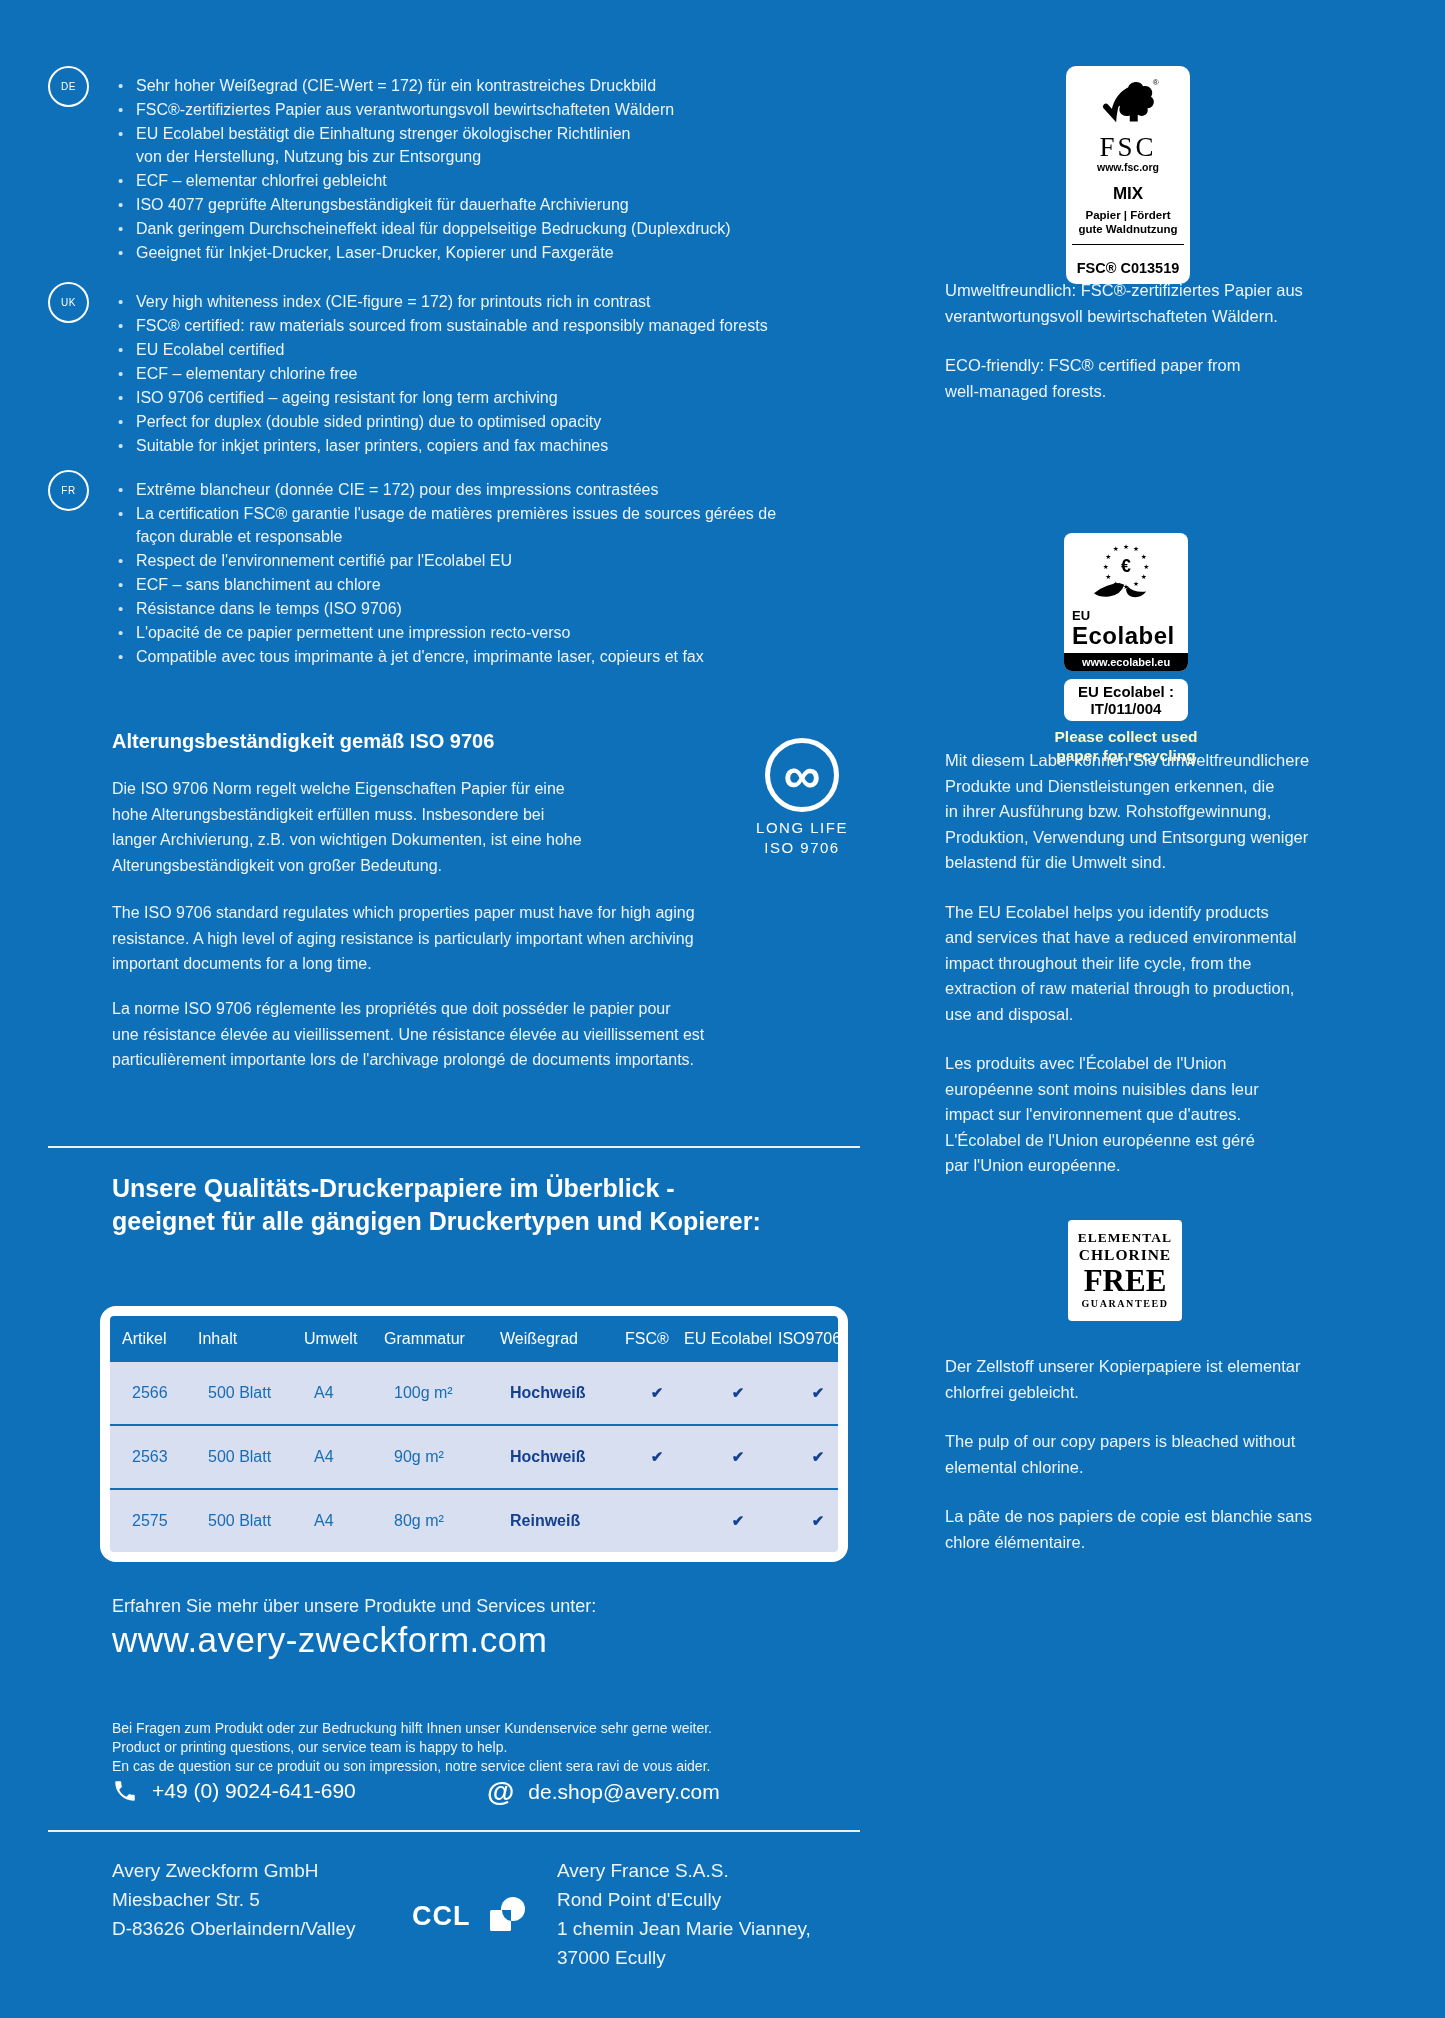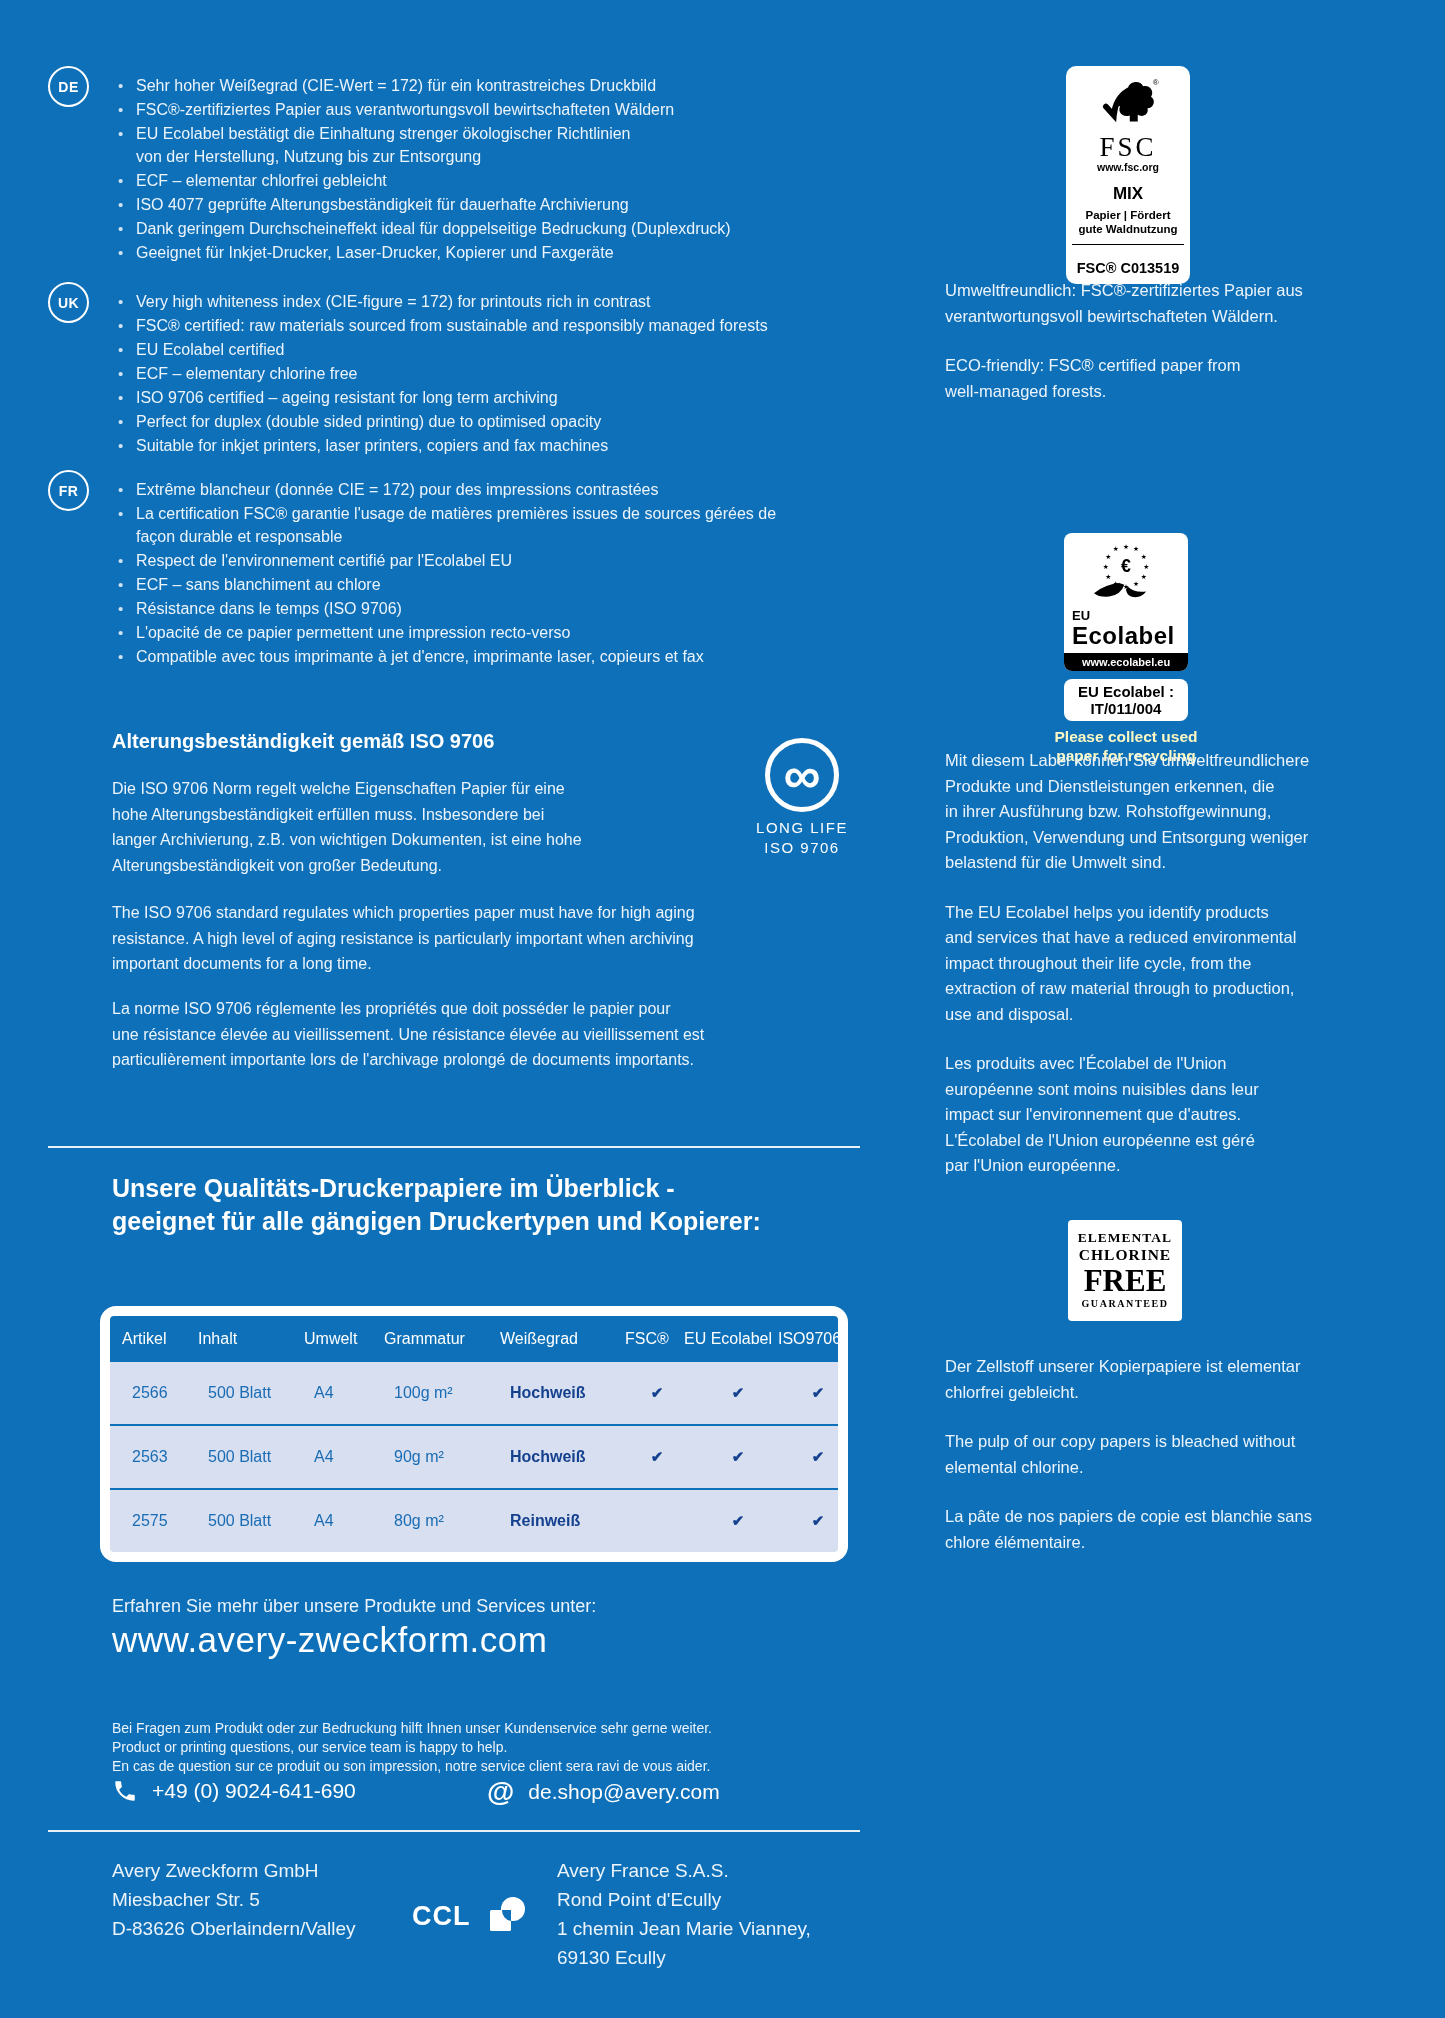--- a/index.html
+++ b/index.html
@@ -4,21 +4,21 @@
 <style>
   html,body{margin:0;padding:0;background:#0b5e9c;}
   .page{position:relative;width:1445px;height:2018px;background:#0E70B8;
         font-family:"Liberation Sans",sans-serif;color:#fff;overflow:hidden;}
   .abs{position:absolute;}
 
   
   .lang{display:flex;align-items:flex-start;left:48px;}
   .lang-badge{width:37px;height:37px;border:2.5px solid #fff;border-radius:50%;
       display:flex;align-items:center;justify-content:center;
-      font-weight:bold;font-size:14px;letter-spacing:.5px;flex:0 0 auto;margin-top:-8px;}
+      font-weight:normal;font-size:10px;letter-spacing:.5px;flex:0 0 auto;margin-top:-8px;}
   ul.bullets{list-style:none;margin:0 0 0 26px;padding:0;width:712px;}
   ul.bullets li{position:relative;padding-left:21px;font-size:16px;line-height:23px;
       margin-bottom:1px;color:#ecf4fc;white-space:pre-line;}
   ul.bullets li::before{content:"•";position:absolute;left:3px;top:0;font-size:15px;color:#cfe2f4;}
 
   
   .iso-heading{font-size:20px;font-weight:bold;color:#fff;}
   .para{font-size:16px;line-height:25.5px;color:#ecf4fc;white-space:pre-line;margin:0;}
   .iso-badge{width:120px;text-align:center;color:#fff;}
   .iso-circle{width:64px;height:64px;border:5px solid #fff;border-radius:50%;margin:0 auto 6px;
@@ -230,21 +230,21 @@
       <circle cx="26" cy="13" r="12" fill="#fff"></circle>
       <rect x="3" y="14" width="21" height="21" rx="1.5" fill="#fff"></rect>
       <path d="M24 25 A11 11 0 0 1 15 14 L24 14 Z" fill="#0E70B8"></path>
     </svg>
   </div>
 
   <div class="abs foot" style="left:557px;top:1856px;">
     <div>Avery France S.A.S.</div>
     <div>Rond Point d'Ecully</div>
     <div>1 chemin Jean Marie Vianney,</div>
-    <div>69130 Ecully</div>
+    <div>37000 Ecully</div>
   </div>
 
   <div class="abs white-label fsc-label" style="left:1066px;top:66px;">
     <svg width="62" height="54" viewBox="0 0 70 60">
       <path d="M10 34 l9 10 c1 -12 6 -22 16 -28" stroke="#000" stroke-width="6.5" fill="none" stroke-linecap="round"></path>
       <path d="M35 13 c2 -8 14 -9 17 -2 c8 -2 13 6 9 12 c6 4 3 13 -4 13 c2 7 -6 11 -11 7 l0 8 l-9 0 l0 -7 c-7 3 -14 -3 -11 -10 c-6 -3 -4 -12 3 -13 z" fill="#000"></path>
       <text x="63" y="10" font-size="9" fill="#000">®</text>
     </svg>
     <div class="fsc-word">FSC</div>
     <div class="fsc-url">www.fsc.org</div>

